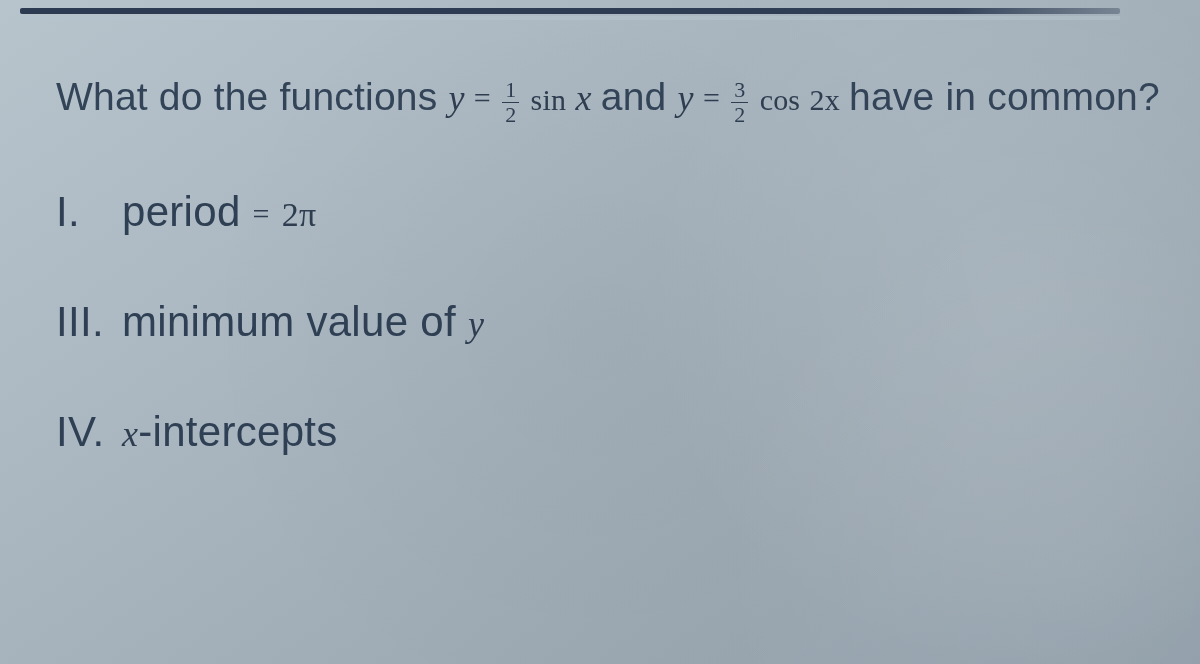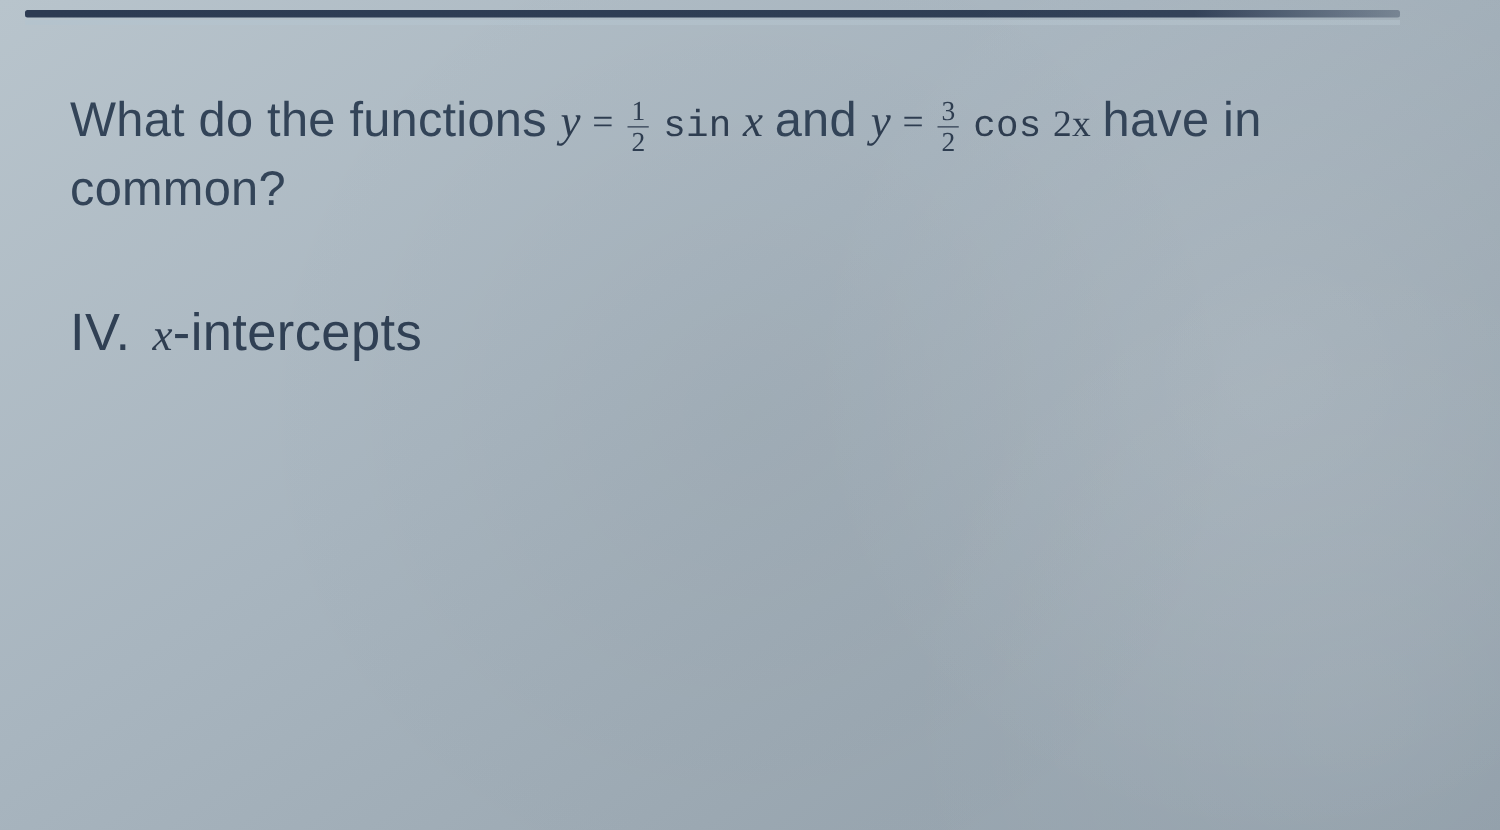--- a/index.html
+++ b/index.html
@@ -111,21 +111,21 @@
     font-style: normal;
   }
   .eq {
     font-family: "Times New Roman", Georgia, serif;
     font-size: 30px;
     color: #2e3d50;
     font-style: normal;
     vertical-align: 2px;
   }
   .trig {
-    font-family: Liberation Mono, monospace;
+    font-family: Liberation Serif, serif;
     font-style: normal;
     font-size: 30px;
   }
 </style>
 </head>
 <body>
 
 <div class="top-rule"></div>
 <div class="top-rule-shadow"></div>
 <div class="noise-overlay"></div>
@@ -153,22 +153,33 @@
         <span class="den">2</span>
       </span>
       <span class="trig">cos</span>
       <span class="math-up" style="font-size:30px;margin-top:24px;">2x</span>
     </span>
     <span class="q-text"> have in common?</span>
   </div>
 
   <div class="options">
 
+    <div class="option">
+      <span class="label">I.</span>
+      <span>period </span>
+      <span class="eq">=</span>
+      <span class="two-pi">2π</span>
+    </div>
 
 
+    <div class="option">
+      <span class="label">III.</span>
+      <span>minimum value of </span>
+      <span class="math-inline">y</span>
+    </div>
 
     <div class="option" style="margin-bottom:0;">
       <span class="label">IV.</span>
       <span class="math-inline">x</span><span>-intercepts</span>
     </div>
 
   </div>
 </div>
 
 </body></html>

